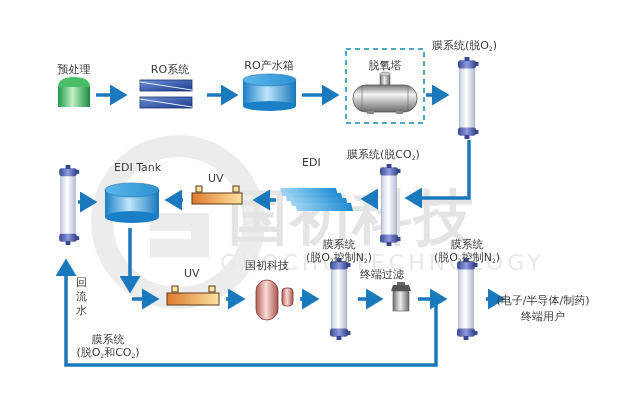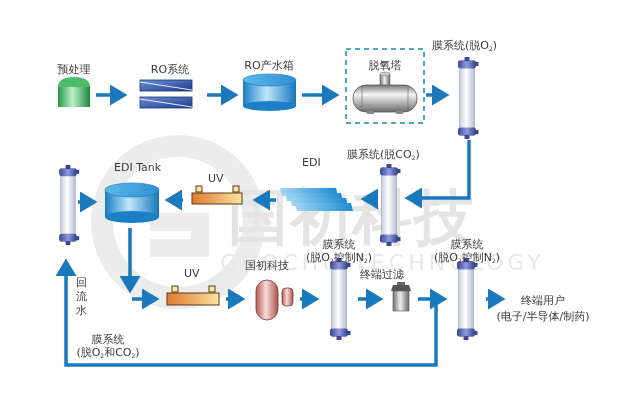--- a/index.html
+++ b/index.html
@@ -220,17 +220,17 @@
   </div>
 
   <div class="lbl" style="left:360px;top:268px">终端过滤</div>
 
   <div class="lbl c" style="left:430px;top:238px;width:74px">
     <div>膜系统</div>
     <div><span>(脱O</span><sub>2</sub><span>控制N</span><sub>2</sub><span>)</span></div>
   </div>
 
   <div class="lbl c" style="left:484px;top:293px;width:118px;line-height:16px">
+    <div>(电子/半导体/制药)</div>
     <div>终端用户</div>
-    <div>(电子/半导体/制药)</div>
   </div>
 
 </div>
 
 </body></html>

